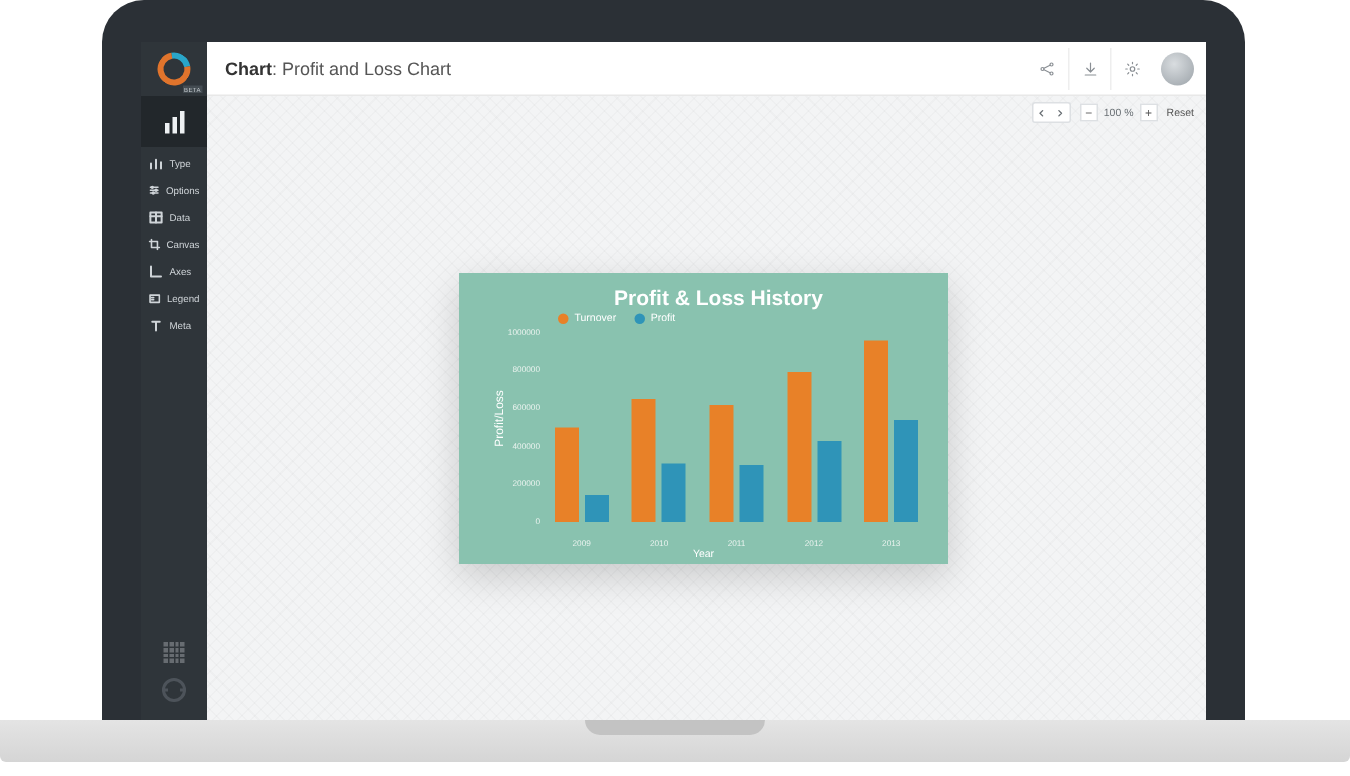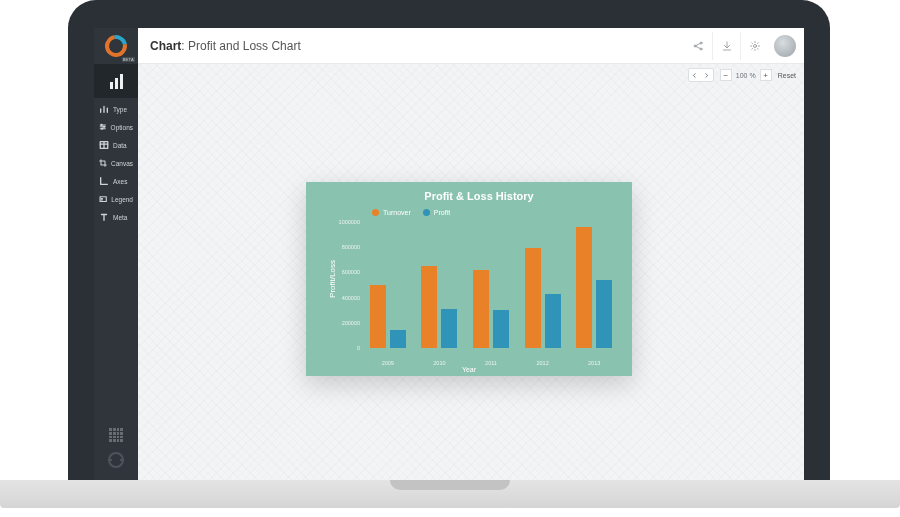--- a/index.html
+++ b/index.html
@@ -89,21 +89,21 @@
   .zoom-ctrl { display:flex; align-items:center; gap:4px; }
   .zoom-btn { width:12px; height:12px; border:1px solid #dde0e3; background:#fff; display:flex; align-items:center; justify-content:center; cursor:pointer; font-size:8px; color:#555;}
   .zoom-val { font-size:7px; }
   .reset-btn { font-size:7px; color:#555; cursor:pointer; }
 
   
   .chart-card {
     position:absolute; width:326px; height:194px; left:168px; top:118px;
     background:#89c2af; box-shadow:0 8px 24px rgba(0,0,0,0.18);
   }
-  .chart-title { position:absolute; top:8px; left:0; right:0; text-align:center; font-size:11px; font-weight:600; color:#fff;margin-left:20px; }
+  .chart-title { position:absolute; top:8px; left:0; right:0; text-align:center; font-size:14px; font-weight:600; color:#fff;margin-left:20px; }
   .legend { position:absolute; top:27px; left:66px; display:flex; gap:12px; font-size:7px; color:#fff; align-items:center;}
   .legend .item { display:flex; gap:4px; align-items:center; }
   .legend .sw { width:7px; height:7px; border-radius:50%; }
   .ylabel { position:absolute; left:8px; top:50%; transform:translateY(-50%) rotate(-90deg); transform-origin:center; font-size:8px; color:#fff; font-weight:500;}
   .xlabel { position:absolute; bottom:3px; left:0; right:0; text-align:center; font-size:7px; color:#fff; }
   .plot { position:absolute; left:56px; right:12px; top:40px; bottom:28px; }
   .yticks, .xticks { position:absolute; font-size:5.5px; color:#eaf3ef; }
   .yticks { left:-32px; top:0; bottom:0; width:30px; }
   .yticks div { position:absolute; right:0; transform:translateY(50%); text-align:right; width:100%; }
   .xticks { left:0; right:0; bottom:-12px; }

